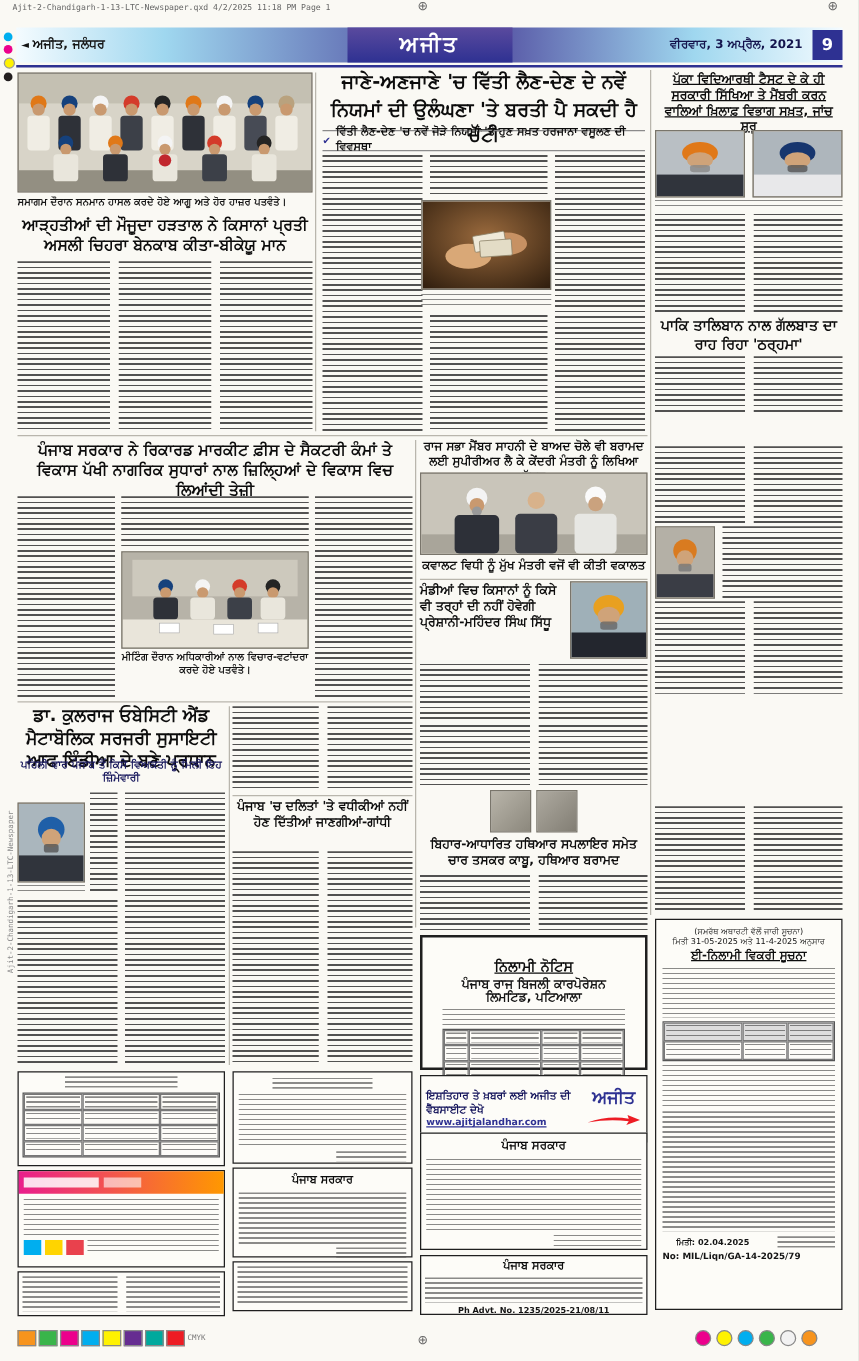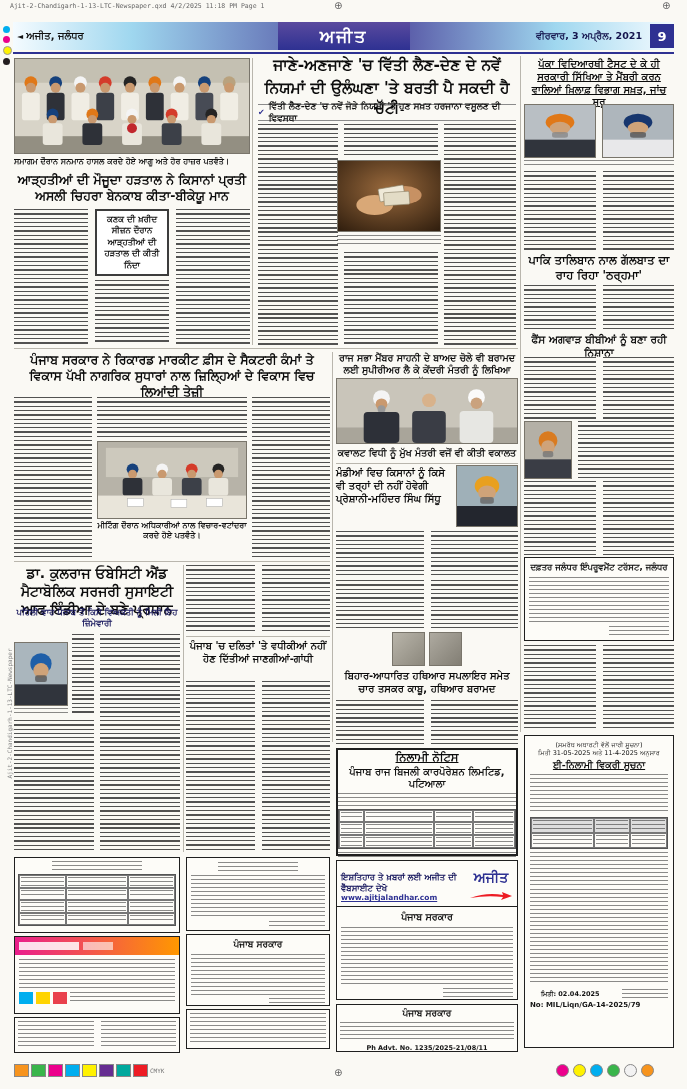--- a/index.html
+++ b/index.html
@@ -119,21 +119,20 @@
       </g>
     </svg>
   </div>
   <div class="abs cap" style="left:14px;top:157px;width:236px;height:12px;">ਸਮਾਗਮ ਦੌਰਾਨ ਸਨਮਾਨ ਹਾਸਲ ਕਰਦੇ ਹੋਏ ਆਗੂ ਅਤੇ ਹੋਰ ਹਾਜ਼ਰ ਪਤਵੰਤੇ।</div>
 
   <div class="abs hl t-c" style="left:14px;top:172px;width:236px;height:34px;font-size:12.5px;">ਆੜ੍ਹਤੀਆਂ ਦੀ ਮੌਜੂਦਾ ਹੜਤਾਲ ਨੇ ਕਿਸਾਨਾਂ ਪ੍ਰਤੀ ਅਸਲੀ ਚਿਹਰਾ ਬੇਨਕਾਬ ਕੀਤਾ-ਬੀਕੇਯੂ ਮਾਨ</div>
   <div class="abs" style="left:14px;top:209px;width:236px;height:136px;">
     <div class="cols">
       <div class="sim"></div>
       <div style="display:flex;flex-direction:column;gap:4px;">
-        <div class="quote">ਕਣਕ ਦੀ ਖ਼ਰੀਦ ਸੀਜ਼ਨ ਦੌਰਾਨ ਆੜ੍ਹਤੀਆਂ ਦੀ ਹੜਤਾਲ ਦੀ ਕੀਤੀ ਨਿੰਦਾ</div>
         <div class="sim" style="flex:1"></div>
       </div>
       <div class="sim"></div>
     </div>
   </div>
 
   <div class="abs hl t-c" style="left:258px;top:56px;width:258px;height:22px;font-size:15.5px;">ਜਾਣੇ-ਅਣਜਾਣੇ 'ਚ ਵਿੱਤੀ ਲੈਣ-ਦੇਣ ਦੇ ਨਵੇਂ</div>
   <div class="abs hl t-c" style="left:258px;top:79px;width:258px;height:22px;font-size:15.5px;">ਨਿਯਮਾਂ ਦੀ ਉਲੰਘਣਾ 'ਤੇ ਬਰਤੀ ਪੈ ਸਕਦੀ ਹੈ ਚੱਟੀ</div>
   <div class="abs" style="left:258px;top:104px;width:258px;height:17px;border-top:1px solid #8b8b8b;border-bottom:1px solid #8b8b8b;display:flex;align-items:center;justify-content:center;gap:4px;">
     <span style="font-size:8px;color:#2e3192;">✔</span>
@@ -191,21 +190,20 @@
       </div>
   </div>
 
   <div class="abs hl t-c" style="left:524px;top:253px;width:150px;height:30px;font-size:11.5px;">ਪਾਕਿ ਤਾਲਿਬਾਨ ਨਾਲ ਗੱਲਬਾਤ ਦਾ ਰਾਹ ਰਿਹਾ 'ਠਰ੍ਹਮਾ'</div>
   <div class="abs" style="left:524px;top:285px;width:150px;height:46px;">
     <div class="cols">
         <div class="sim"></div>
         <div class="sim"></div>
       </div>
   </div>
-  <div class="abs hl t-c" style="left:524px;top:333px;width:150px;height:22px;font-size:10.5px;">ਫੈਂਸ ਅਗਵਾੜ ਬੀਬੀਆਂ ਨੂੰ ਬਣਾ ਰਹੀ ਨਿਸ਼ਾਨਾ</div>
   <div class="abs" style="left:524px;top:357px;width:150px;height:62px;">
     <div class="cols">
         <div class="sim"></div>
         <div class="sim"></div>
       </div>
   </div>
 
   <div class="abs" style="left:524px;top:421px;width:150px;height:58px;display:flex;gap:6px;">
     <div class="ph" style="width:46px;height:56px;flex:none;">
       <svg viewBox="0 0 44 54" preserveAspectRatio="none">
@@ -218,25 +216,20 @@
     </div>
     <div class="sim" style="flex:1"></div>
   </div>
   <div class="abs" style="left:524px;top:481px;width:150px;height:74px;">
     <div class="cols">
         <div class="sim"></div>
         <div class="sim"></div>
       </div>
   </div>
 
-  <div class="abs box" style="left:524px;top:557px;width:150px;height:84px;padding:4px;">
-    <div class="hl t-c" style="font-size:8.5px;">ਦਫ਼ਤਰ ਜਲੰਧਰ ਇੰਪਰੂਵਮੈਂਟ ਟਰੱਸਟ, ਜਲੰਧਰ</div>
-    <div class="siml" style="height:46px;margin-top:4px;"></div>
-    <div class="siml" style="height:9px;width:60px;margin-left:auto;margin-top:3px;"></div>
-  </div>
   <div class="abs" style="left:524px;top:645px;width:150px;height:86px;">
     <div class="cols">
         <div class="sim"></div>
         <div class="sim"></div>
       </div>
   </div>
 
   <div class="abs hl t-c" style="left:14px;top:352px;width:316px;height:42px;font-size:12.5px;">ਪੰਜਾਬ ਸਰਕਾਰ ਨੇ ਰਿਕਾਰਡ ਮਾਰਕੀਟ ਫ਼ੀਸ ਦੇ ਸੈਕਟਰੀ ਕੰਮਾਂ ਤੇ ਵਿਕਾਸ ਪੱਖੀ ਨਾਗਰਿਕ ਸੁਧਾਰਾਂ ਨਾਲ ਜ਼ਿਲ੍ਹਿਆਂ ਦੇ ਵਿਕਾਸ ਵਿਚ ਲਿਆਂਦੀ ਤੇਜ਼ੀ</div>
   <div class="abs" style="left:14px;top:397px;width:316px;height:161px;">
     <div class="abs sim" style="left:0;top:0;width:78px;height:161px;"></div>
@@ -347,21 +340,21 @@
   </div>
   <div class="abs hr" style="left:186px;top:636px;width:144px;"></div>
   <div class="abs hl t-c" style="left:186px;top:640px;width:144px;height:38px;font-size:10px;">ਪੰਜਾਬ 'ਚ ਦਲਿਤਾਂ 'ਤੇ ਵਧੀਕੀਆਂ ਨਹੀਂ ਹੋਣ ਦਿੱਤੀਆਂ ਜਾਣਗੀਆਂ-ਗਾਂਧੀ</div>
   <div class="abs" style="left:186px;top:681px;width:144px;height:171px;">
     <div class="cols">
         <div class="sim"></div>
         <div class="sim"></div>
       </div>
   </div>
 
-  <div class="abs box" style="left:336px;top:748px;width:182px;height:108px;padding:0;border-width:2px;">
+  <div class="abs box" style="left:336px;top:748px;width:182px;height:108px;padding:16px;border-width:2px;">
     <div class="hl t-c" style="font-size:11.5px;text-decoration:underline;">ਨਿਲਾਮੀ ਨੋਟਿਸ</div>
     <div class="t-c" style="font-size:10px;font-weight:bold;margin-top:1px;">ਪੰਜਾਬ ਰਾਜ ਬਿਜਲੀ ਕਾਰਪੋਰੇਸ਼ਨ ਲਿਮਟਿਡ, ਪਟਿਆਲਾ</div>
     <div class="siml" style="height:13px;margin-top:3px;"></div>
     <div class="tbl" style="grid-template-columns:14% 40% 22% 24%;height:38px;margin-top:3px;">
       <div>
           <div class="sc siml"></div>
         </div>
         <div>
           <div class="sc siml"></div>
         </div>

